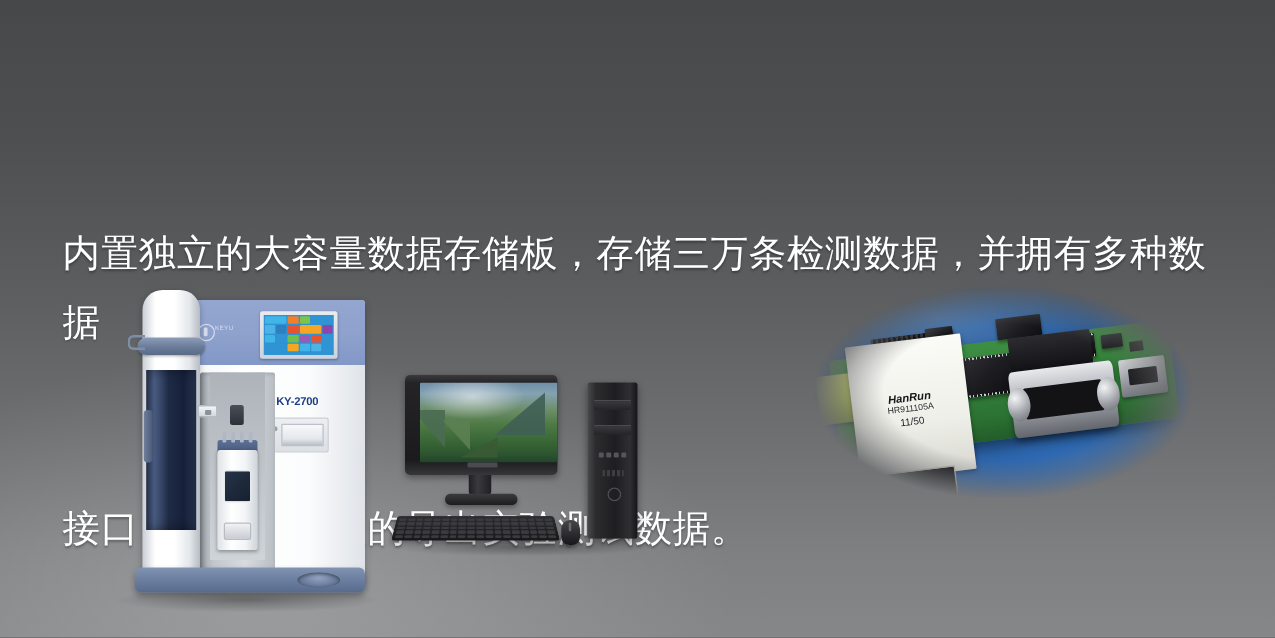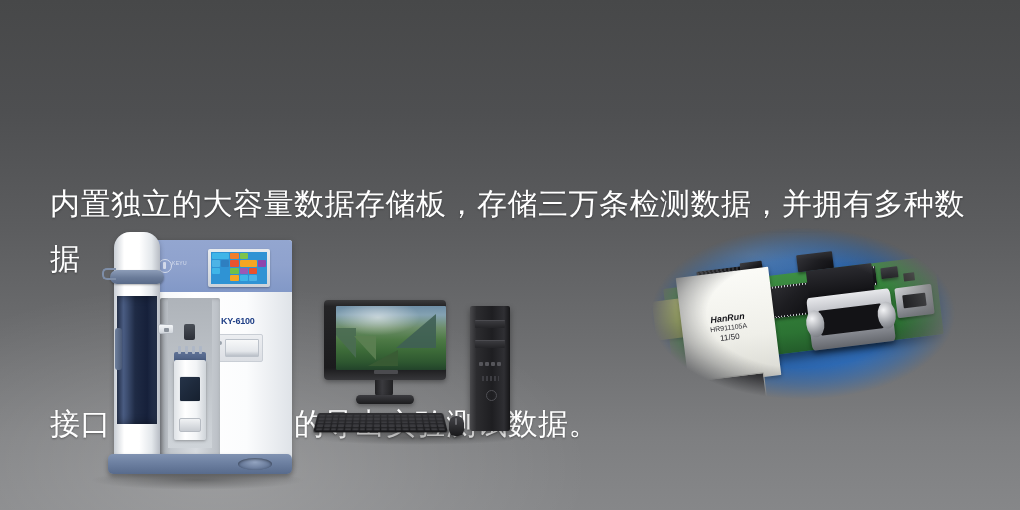--- a/index.html
+++ b/index.html
@@ -392,21 +392,21 @@
           <span class="t" style="background: rgb(47, 147, 212); grid-column: span 2;"></span>
           <span class="t" style="background: rgb(126, 195, 74); grid-column: span 1;"></span>
           <span class="t" style="background: rgb(232, 82, 46); grid-column: span 1;"></span>
           <span class="t" style="background: rgb(47, 147, 212); grid-column: span 1;"></span>
           <span class="t" style="background: rgb(63, 181, 232); grid-column: span 1;"></span>
           <span class="t" style="background: rgb(240, 126, 44); grid-column: span 1;"></span>
         </div>
     </div>
 
     <div class="abs model">
-      <span class="tri"></span><span>KY-6100</span>
+      <span class="tri"></span><span>KY-2700</span>
     </div>
 
     <div class="abs printer">
       <span class="led"></span>
       <span class="slot"></span>
     </div>
 
     <div class="abs cavity"></div>
     <div class="abs cavity-inner"></div>
     <div class="abs sensor"></div>

